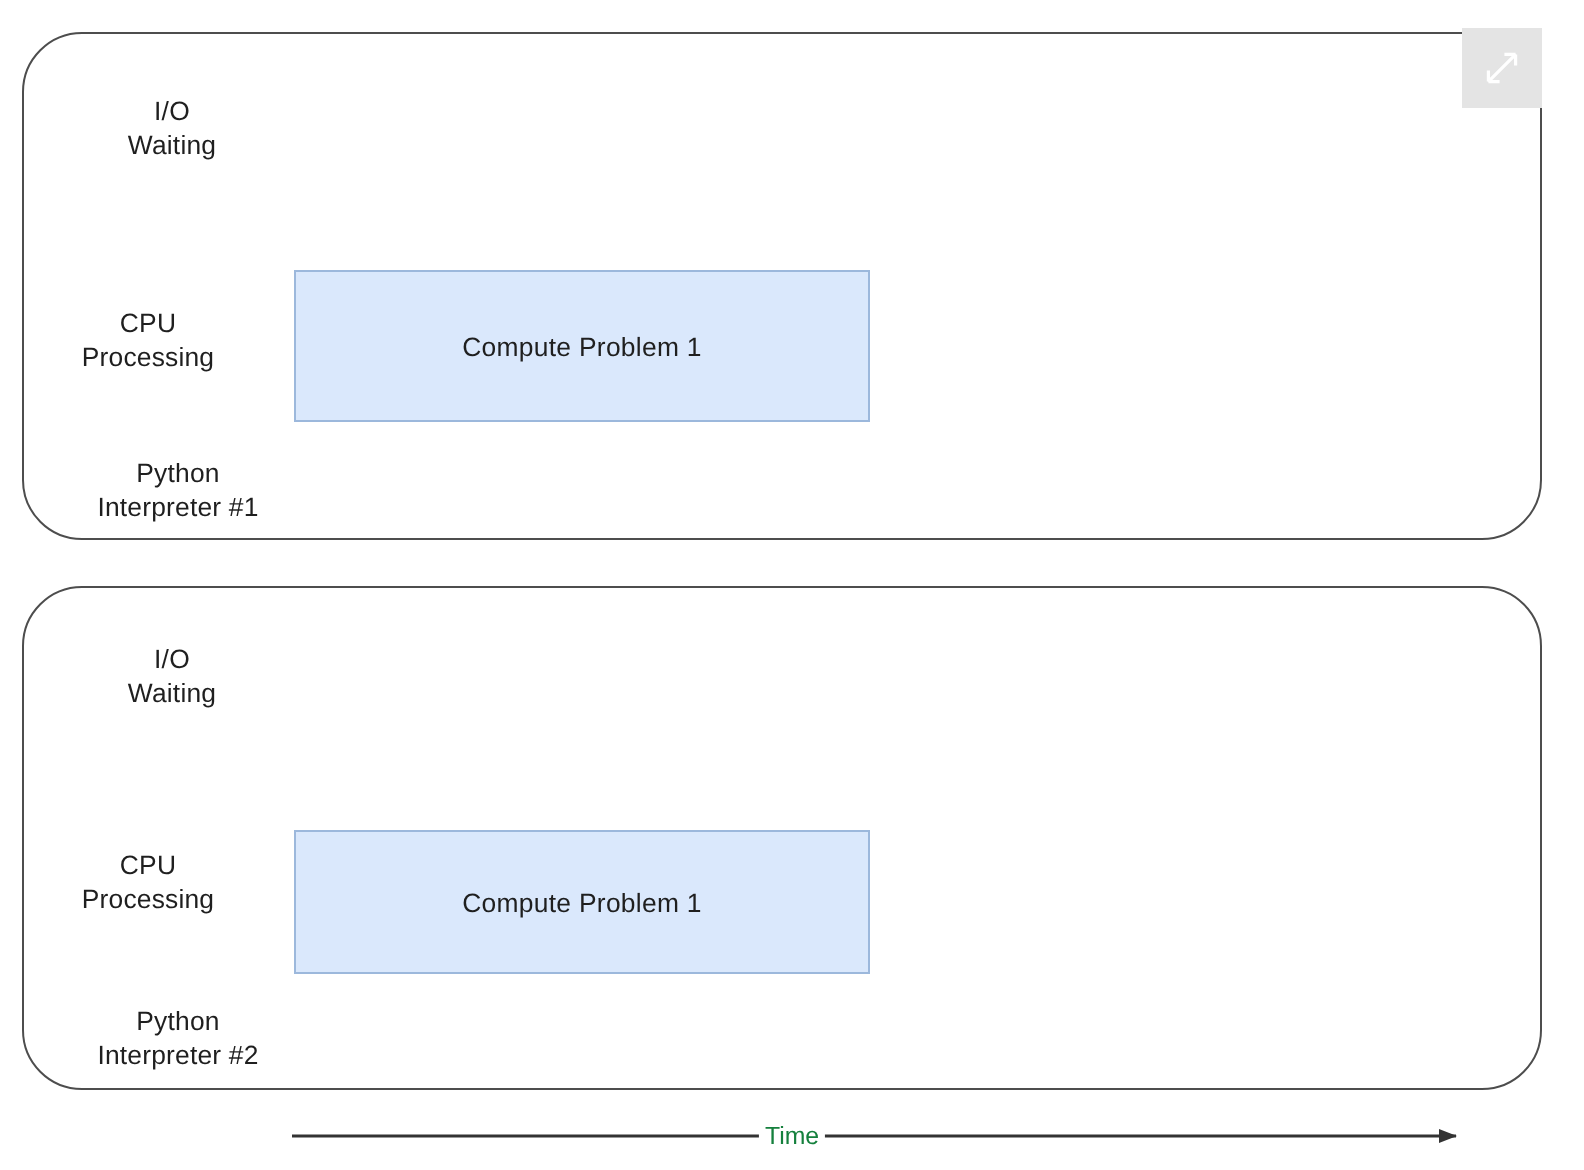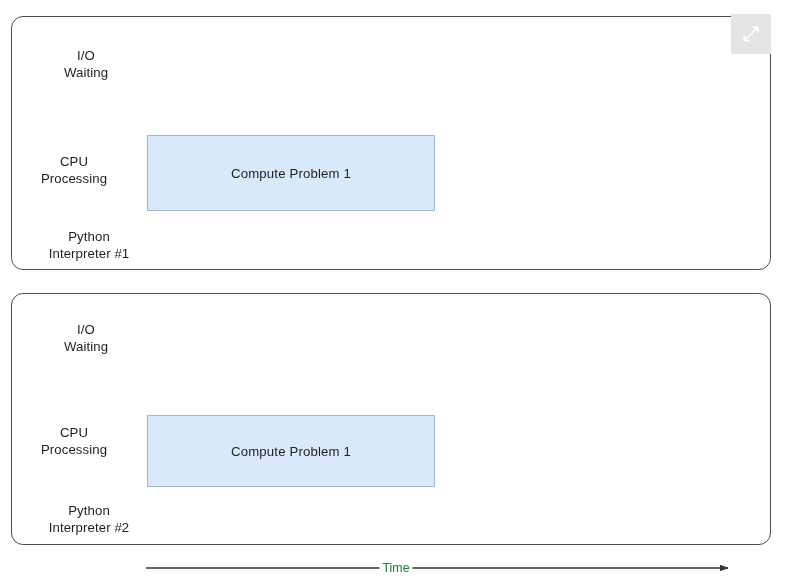--- a/index.html
+++ b/index.html
@@ -24,21 +24,21 @@
     width: 792px;
     height: 585px;
   }
 
   
   .interpreter-panel {
     position: absolute;
     box-sizing: border-box;
     background: #ffffff;
     border: 1.2px solid #4d4d4d;
-    border-radius: 12px;
+    border-radius: 30px;
   }
   #panel-1 { left: 11px; top: 16px;  width: 760px; height: 254px; }
   #panel-2 { left: 11px; top: 293px; width: 760px; height: 252px; }
 
   
   .lane-label {
     position: absolute;
     text-align: center;
     line-height: 17px;
     font-size: 13.2px;

